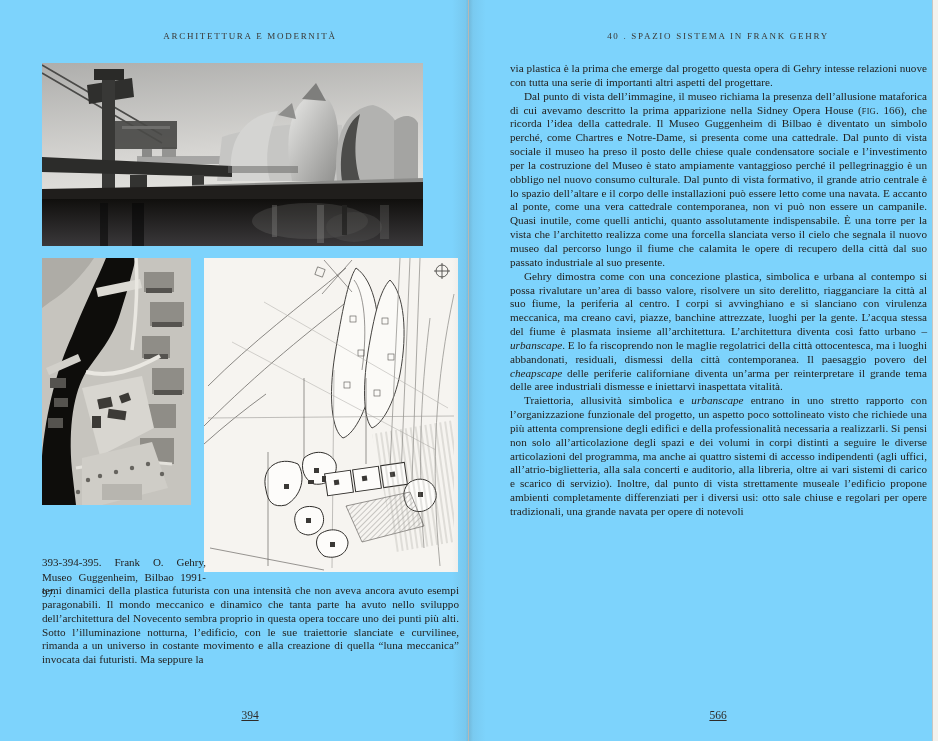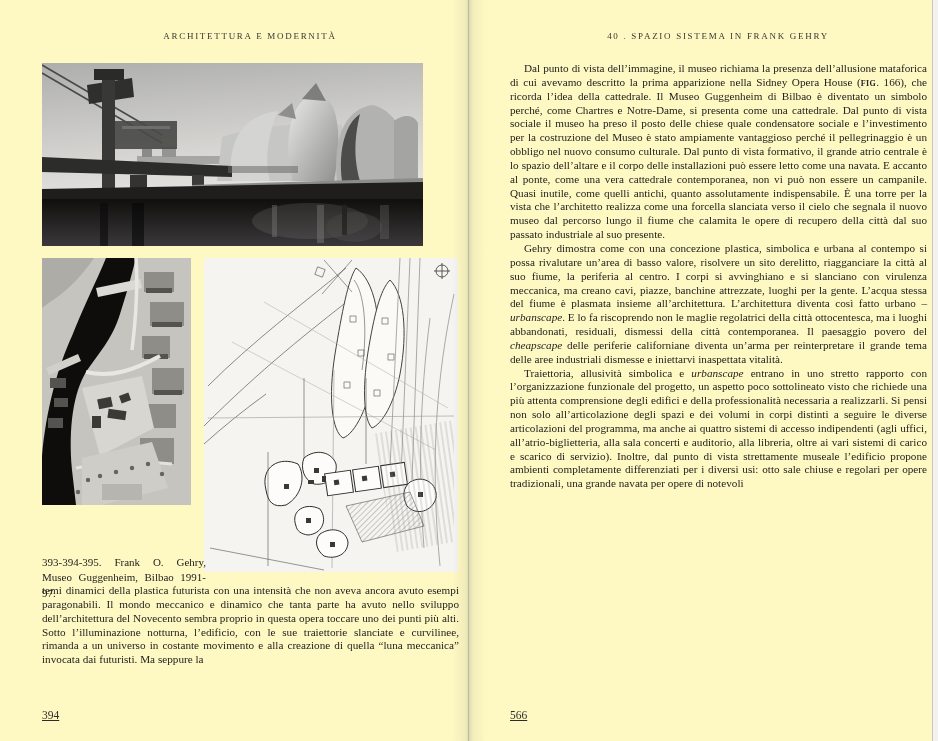--- a/index.html
+++ b/index.html
@@ -1,17 +1,17 @@
 <!DOCTYPE html>
 <html lang="it"><head>
 <meta charset="utf-8">
 <style>
   html,body{margin:0;padding:0;}
   body{background:#e4e2de;font-family:"Liberation Serif","DejaVu Serif",serif;}
-  #spread{position:relative;width:938px;height:741px;background:#fef9c3;overflow:hidden;}
+  #spread{position:relative;width:938px;height:741px;background:#7dd3fc;overflow:hidden;}
 
   .running-head{position:absolute;top:31px;width:416px;text-align:center;
     font-size:9px;letter-spacing:1.7px;color:#3a3733;white-space:nowrap;}
   #head-left{left:42px;}
   #head-right{left:510px;}
 
   .figure{position:absolute;overflow:hidden;}
   #fig-photo{left:42px;top:63px;width:381px;height:183px;background:#cfcfcd;}
   #fig-aerial{left:42px;top:258px;width:149px;height:247px;background:#c6c4be;}
   #fig-plan{left:204px;top:258px;width:254px;height:314px;background:#f6f4f0;}
@@ -20,23 +20,23 @@
   .caption{position:absolute;left:42px;top:511px;width:164px;
     font-size:11px;line-height:15.4px;text-align:justify;color:#242220;margin-top:44px;}
 
   .bodytext{position:absolute;width:417px;font-size:11.2px;line-height:13.85px;
     text-align:justify;color:#242220;}
   #body-left{left:42px;top:584px;}
   #body-right{left:510px;top:62px;}
   .para{margin:0;}
   .para.indent{text-indent:14px;}
   .it{font-style:italic;}
-  .sc{font-variant:small-caps;letter-spacing:.4px;font-weight:bold;}
-
-  .page-number{position:absolute;top:709px;width:416px;text-align:left;
+  .sc{font-variant:small-caps;letter-spacing:.4px;}
+
+  .page-number{position:absolute;top:709px;width:416px;text-align:center;
     font-size:11.5px;color:#2e2b28;text-decoration:underline;}
   #pagenum-left{left:42px;}
   #pagenum-right{left:510px;}
 
   #gutter{position:absolute;left:452px;top:0;width:34px;height:741px;
     background:linear-gradient(to right,rgba(60,55,50,0) 0%,rgba(60,55,50,.07) 40%,
       rgba(60,55,50,.16) 50%,rgba(60,55,50,.06) 62%,rgba(60,55,50,0) 100%);}
   #gutter-line{position:absolute;left:468px;top:0;width:1px;height:741px;background:#b9b7b2;}
   #page-edge-right{position:absolute;left:932px;top:0;width:1px;height:741px;background:#c8c6c2;}
   #page-edge-strip{position:absolute;left:933px;top:0;width:5px;height:741px;background:#f4f2ee;}
@@ -242,20 +242,21 @@
         <p class="para"><span>temi dinamici della plastica futurista con una intensità che non aveva ancora avuto esempi paragonabili. Il mondo meccanico e dinamico che tanta parte ha avuto nello sviluppo dell’architettura del Novecento sembra proprio in questa opera toccare uno dei punti più alti. Sotto l’illuminazione notturna, l’edificio, con le sue traiettorie slanciate e curvilinee, rimanda a un universo in costante movimento e alla creazione di quella “luna meccanica” invocata dai futuristi. Ma seppure la</span></p>
       </div>
 
     <div id="pagenum-left" class="page-number">394</div>
   </div>
 
   <div>
     <div id="head-right" class="running-head">40 . SPAZIO SISTEMA IN FRANK GEHRY</div>
 
     <div id="body-right" class="bodytext">
+        <p class="para"><span>via plastica è la prima che emerge dal progetto questa opera di Gehry intesse relazioni nuove con tutta una serie di importanti altri aspetti del progettare.</span></p>
         <p class="para indent"><span>Dal punto di vista dell’immagine, il museo richiama la presenza dell’allusione mataforica di cui avevamo descritto la prima apparizione nella Sidney Opera House (</span><span class="sc">fig</span><span>. 166), che ricorda l’idea della cattedrale. Il Museo Guggenheim di Bilbao è diventato un simbolo perché, come Chartres e Notre-Dame, si presenta come una cattedrale. Dal punto di vista sociale il museo ha preso il posto delle chiese quale condensatore sociale e l’investimento per la costruzione del Museo è stato ampiamente vantaggioso perché il pellegrinaggio è un obbligo nel nuovo consumo culturale. Dal punto di vista formativo, il grande atrio centrale è lo spazio dell’altare e il corpo delle installazioni può essere letto come una navata. E accanto al ponte, come una vera cattedrale contemporanea, non vi può non essere un campanile. Quasi inutile, come quelli antichi, quanto assolutamente indispensabile. È una torre per la vista che l’architetto realizza come una forcella slanciata verso il cielo che segnala il nuovo museo dal percorso lungo il fiume che calamita le opere di recupero della città dal suo passato industriale al suo presente.</span></p>
         <p class="para indent"><span>Gehry dimostra come con una concezione plastica, simbolica e urbana al contempo si possa rivalutare un’area di basso valore, risolvere un sito derelitto, riagganciare la città al suo fiume, la periferia al centro. I corpi si avvinghiano e si slanciano con virulenza meccanica, ma creano cavi, piazze, banchine attrezzate, luoghi per la gente. L’acqua stessa del fiume è plasmata insieme all’architettura. L’architettura diventa così fatto urbano – </span><span class="it">urbanscape</span><span>. E lo fa riscoprendo non le maglie regolatrici della città ottocentesca, ma i luoghi abbandonati, residuali, dismessi della città contemporanea. Il paesaggio povero del </span><span class="it">cheapscape</span><span> delle periferie californiane diventa un’arma per reinterpretare il grande tema delle aree industriali dismesse e iniettarvi inaspettata vitalità.</span></p>
         <p class="para indent"><span>Traiettoria, allusività simbolica e </span><span class="it">urbanscape</span><span> entrano in uno stretto rapporto con l’organizzazione funzionale del progetto, un aspetto poco sottolineato visto che richiede una più attenta comprensione degli edifici e della professionalità necessaria a realizzarli. Si pensi non solo all’articolazione degli spazi e dei volumi in corpi distinti a seguire le diverse articolazioni del programma, ma anche ai quattro sistemi di accesso indipendenti (agli uffici, all’atrio-biglietteria, alla sala concerti e auditorio, alla libreria, oltre ai vari sistemi di carico e scarico di servizio). Inoltre, dal punto di vista strettamente museale l’edificio propone ambienti completamente differenziati per i diversi usi: otto sale chiuse e regolari per opere tradizionali, una grande navata per opere di notevoli</span></p>
       </div>
 
     <div id="pagenum-right" class="page-number">566</div>
   </div>
 
   <div id="gutter"></div>
   <div id="gutter-line"></div>

